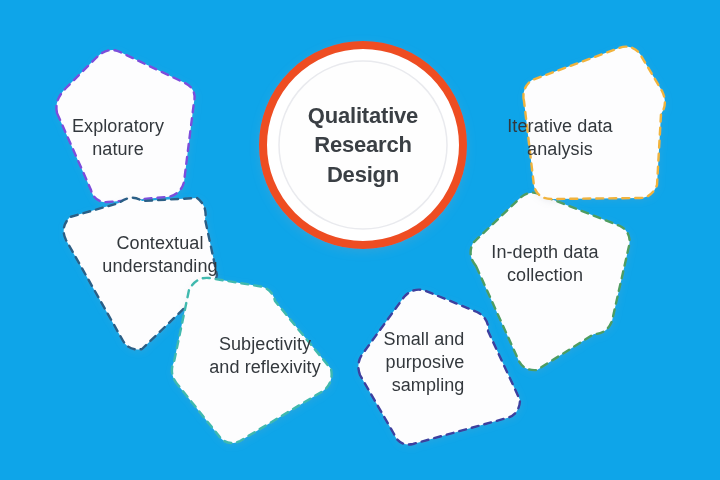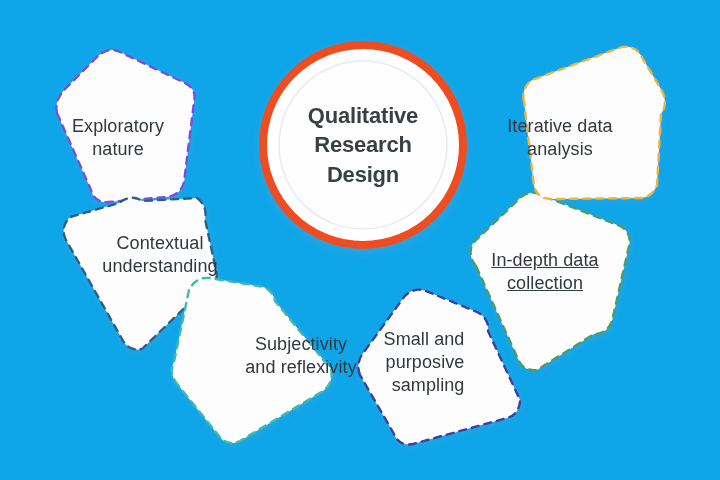--- a/index.html
+++ b/index.html
@@ -97,24 +97,24 @@
 
   <div id="hub-label" style="left: 363px; top: 145px;">Qualitative
 Research
 Design</div>
 
   <div id="label-layer">
       <div class="petal-label" style="left: 118px; top: 138px;">Exploratory
 nature</div>
       <div class="petal-label" style="left: 160px; top: 255px;">Contextual
 understanding</div>
-      <div class="petal-label" style="left: 265px; top: 356px; margin-left: 36px;">Subjectivity
+      <div class="petal-label" style="left: 265px; top: 356px;">Subjectivity
 and reflexivity</div>
       <div class="petal-label" style="left: 424px; top: 363px; text-align: right;">Small and
 purposive
 sampling</div>
-      <div class="petal-label" style="left: 545px; top: 272px; text-decoration: underline;">In-depth data
+      <div class="petal-label" style="left: 545px; top: 264px;">In-depth data
 collection</div>
       <div class="petal-label" style="left: 560px; top: 138px;">Iterative data
 analysis</div>
     </div>
 
 </div>
 
 </body></html>

